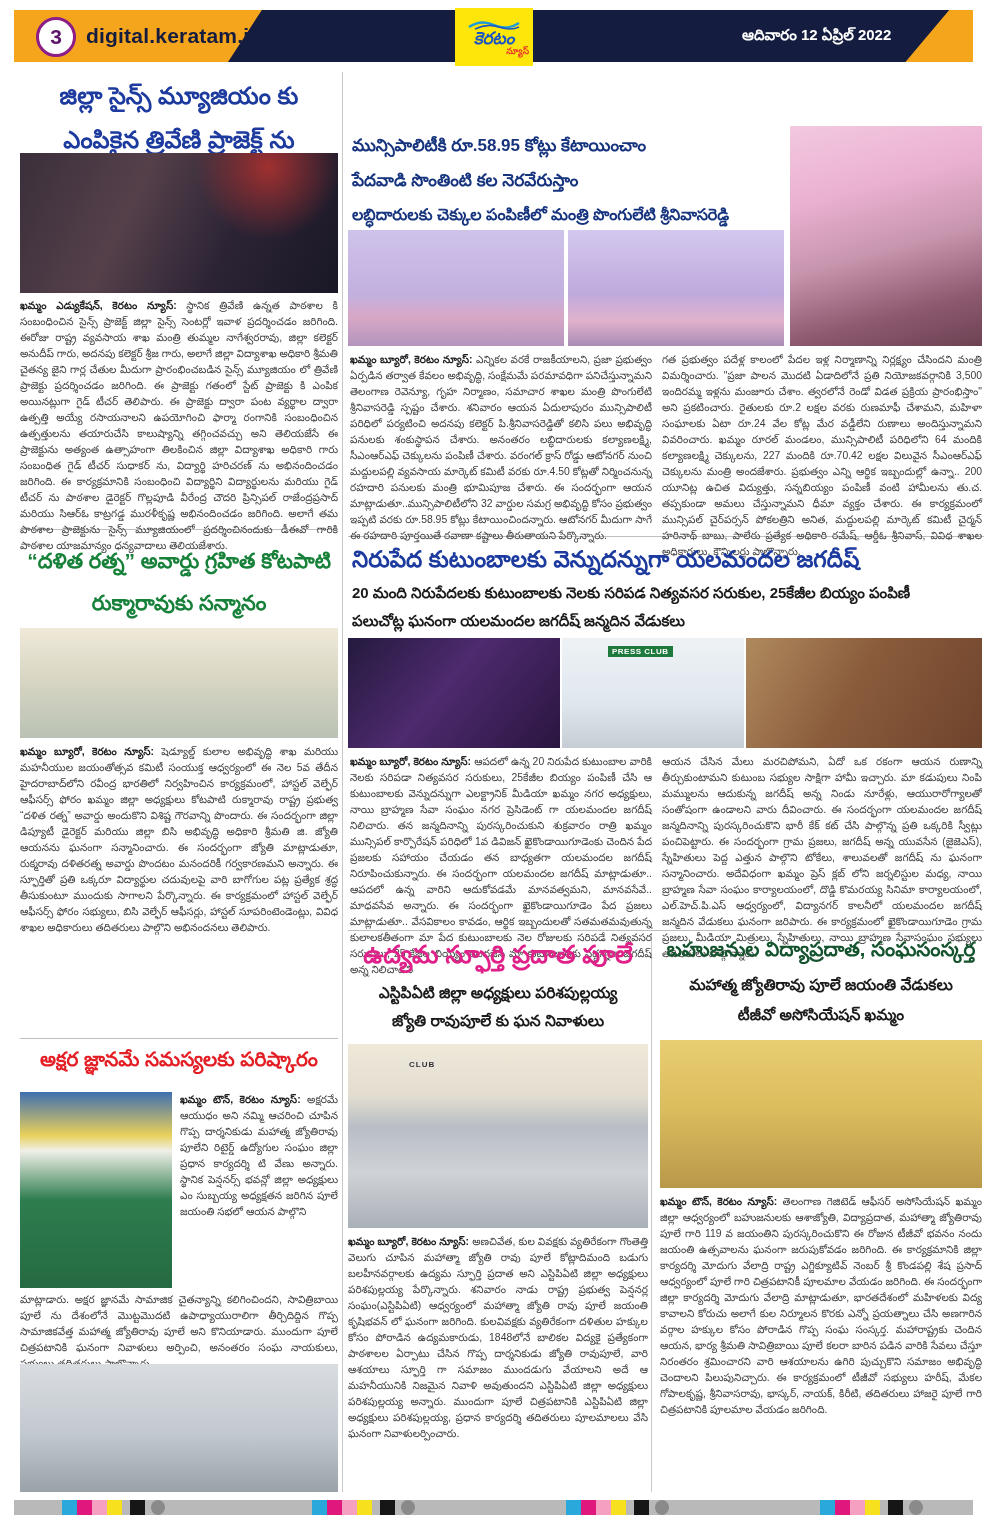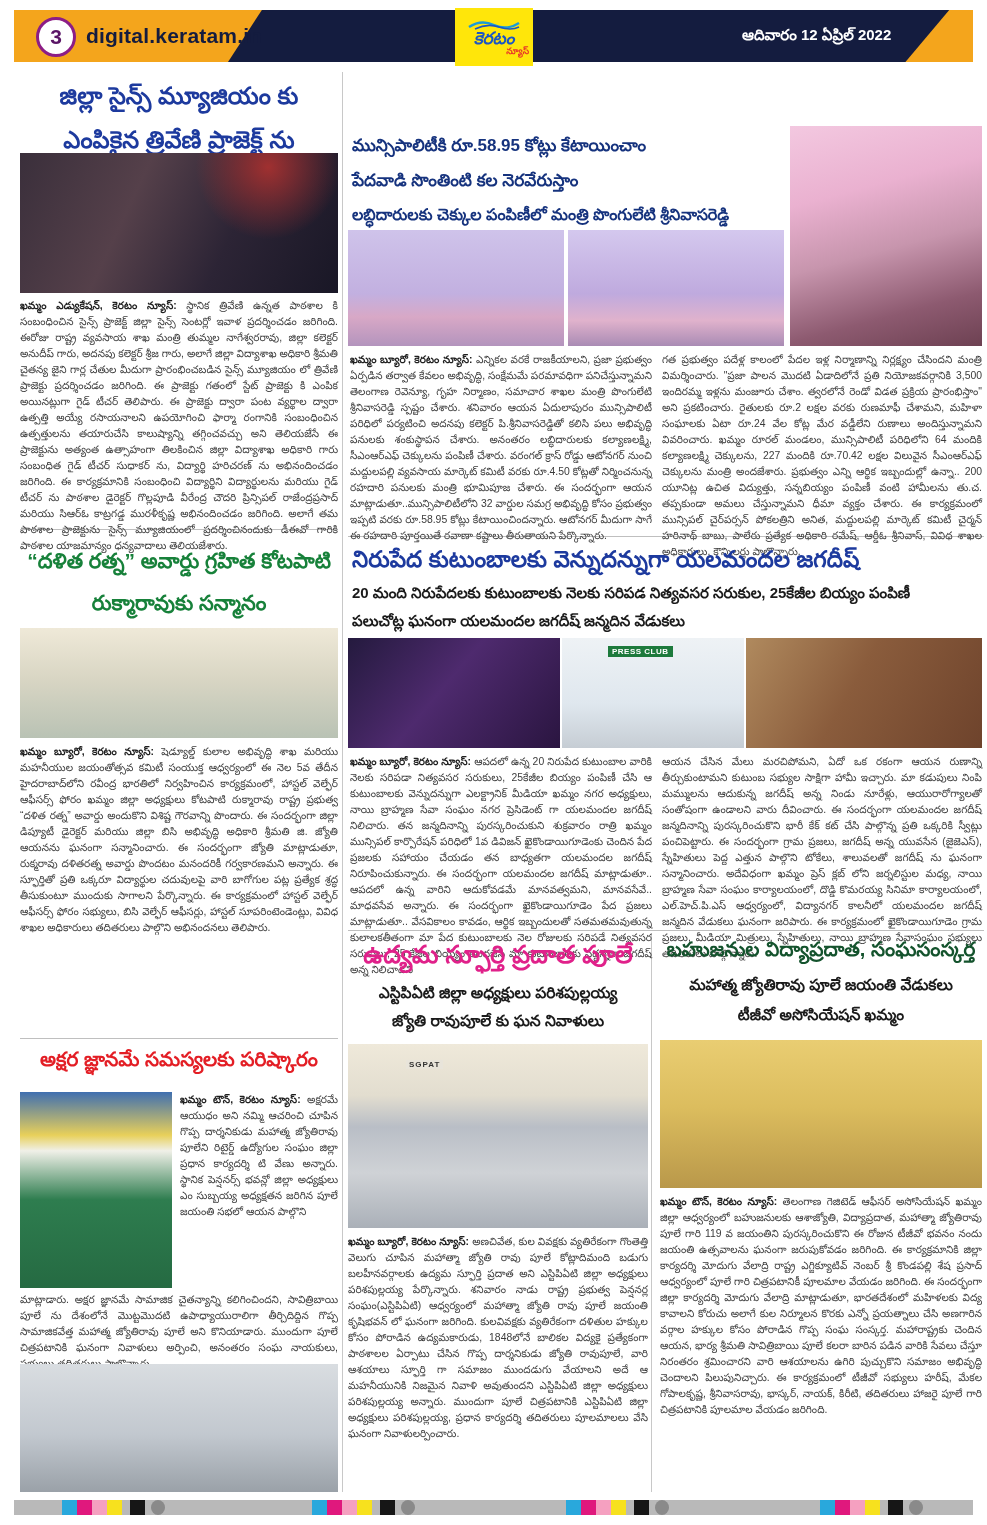--- a/index.html
+++ b/index.html
@@ -137,21 +137,21 @@
   <div class="abs body-text" style="left:350px;top:754px;width:302px;height:172px;">
     <span class="byline">ఖమ్మం బ్యూరో, కెరటం న్యూస్:</span>
     <span>ఆపదలో ఉన్న 20 నిరుపేద కుటుంబాల వారికి నెలకు సరిపడా నిత్యవసర సరుకులు, 25కేజీల బియ్యం పంపిణీ చేసి ఆ కుటుంబాలకు వెన్నుదన్నుగా ఎలక్ట్రానిక్ మీడియా ఖమ్మం నగర అధ్యక్షులు, నాయి బ్రాహ్మణ సేవా సంఘం నగర ప్రెసిడెంట్ గా యలమందల జగదీష్ నిలిచారు. తన జన్మదినాన్ని పురస్కరించుకుని శుక్రవారం రాత్రి ఖమ్మం మున్సిపల్ కార్పొరేషన్ పరిధిలో 1వ డివిజన్ ఖైకొండాయిగూడెంకు చెందిన పేద ప్రజలకు సహాయం చేయడం తన బాధ్యతగా యలమందల జగదీష్ నిరూపించుకున్నారు. ఈ సందర్భంగా యలమందల జగదీష్ మాట్లాడుతూ.. ఆపదలో ఉన్న వారిని ఆదుకోవడమే మానవత్వమని, మానవసేవే.. మాధవసేవ అన్నారు. ఈ సందర్భంగా ఖైకొండాయిగూడెం పేద ప్రజలు మాట్లాడుతూ.. వేసవికాలం కావడం, ఆర్థిక ఇబ్బందులతో సతమతమవుతున్న కులాలకతీతంగా మా పేద కుటుంబాలకు నెల రోజులకు సరిపడే నిత్యవసర సరుకులు, 25 కేజీల బియ్యం అందజేసి మా కుటుంబాలకు పెద్దన్నగా జగదీష్ అన్న నిలిచాడని</span>
   </div>
   <div class="abs body-text" style="left:662px;top:754px;width:320px;height:172px;">ఆయన చేసిన మేలు మరచిపోమని, ఏదో ఒక రకంగా ఆయన రుణాన్ని తీర్చుకుంటామని కుటుంబ సభ్యుల సాక్షిగా హామీ ఇచ్చారు. మా కడుపులు నింపి మమ్ములను ఆదుకున్న జగదీష్ అన్న నిండు నూరేళ్లు, ఆయురారోగ్యాలతో సంతోషంగా ఉండాలని వారు దీవించారు. ఈ సందర్భంగా యలమందల జగదీష్ జన్మదినాన్ని పురస్కరించుకొని భారీ కేక్ కట్ చేసి పాల్గొన్న ప్రతి ఒక్కరికి స్వీట్లు పంచిపెట్టారు. ఈ సందర్భంగా గ్రామ ప్రజలు, జగదీష్ అన్న యువసేన (జైజెఎస్), స్నేహితులు పెద్ద ఎత్తున పాల్గొని టోకేలు, శాలువలతో జగదీష్ ను ఘనంగా సన్మానించారు. అదేవిధంగా ఖమ్మం ప్రెస్ క్లబ్ లోని జర్నలిస్టుల మధ్య, నాయి బ్రాహ్మణ సేవా సంఘం కార్యాలయంలో, దొడ్డి కొమరయ్య సినిమా కార్యాలయంలో, ఎల్.హెచ్.పి.ఎస్ ఆధ్వర్యంలో, విద్యానగర్ కాలనీలో యలమందల జగదీష్ జన్మదిన వేడుకలు ఘనంగా జరిపారు. ఈ కార్యక్రమంలో ఖైకొండాయిగూడెం గ్రామ ప్రజలు, మీడియా మిత్రులు, స్నేహితులు, నాయి బ్రాహ్మణ సేవాసంఘం సభ్యులు తదితరులు పాల్గొన్నారు.</div>
 
   <div class="abs headline hl-magenta" style="left:348px;top:940px;width:300px;font-size:25px;">ఉద్యమ స్ఫూర్తి ప్రదాత పూలే</div>
   <div class="abs subhead-dark" style="left:348px;top:984px;width:300px;font-size:15.5px;text-align:center;">ఎస్టిపిఏటి జిల్లా అధ్యక్షులు పరిశపుల్లయ్య</div>
   <div class="abs subhead-dark" style="left:348px;top:1012px;width:300px;font-size:15.5px;text-align:center;">జ్యోతి రావుపూలే కు ఘన నివాళులు</div>
   <div class="abs photo ph-poole" style="left:348px;top:1044px;width:300px;height:184px;">
-    <span class="photo-label-dark" style="left:58px;top:16px;">SGPAT</span>
+    <span class="photo-label-dark" style="left:58px;top:16px;">CLUB</span>
   </div>
   <div class="abs body-text" style="left:348px;top:1234px;width:300px;height:280px;">
     <span class="byline">ఖమ్మం బ్యూరో, కెరటం న్యూస్:</span>
     <span>అణచివేత, కుల వివక్షకు వ్యతిరేకంగా గొంతెత్తి వెలుగు చూపిన మహాత్మా జ్యోతి రావు పూలే కోట్లాదిమంది బడుగు బలహీనవర్గాలకు ఉద్యమ స్ఫూర్తి ప్రదాత అని ఎస్టిపిఏటి జిల్లా అధ్యక్షులు పరిశపుల్లయ్య పేర్కొన్నారు. శనివారం నాడు రాష్ట్ర ప్రభుత్వ పెన్షనర్ల సంఘం(ఎస్టిపిఏటి) ఆధ్వర్యంలో మహాత్మా జ్యోతి రావు పూలే జయంతి కృషిభవన్ లో ఘనంగా జరిగింది. కులవివక్షకు వ్యతిరేకంగా దళితుల హక్కుల కోసం పోరాడిన ఉద్యమకారుడు, 1848లోనే బాలికల విద్యకై ప్రత్యేకంగా పాఠశాలల ఏర్పాటు చేసిన గొప్ప దార్శనికుడు జ్యోతి రావుపూలే, వారి ఆశయాలు స్ఫూర్తి గా సమాజం ముందడుగు వేయాలని అదే ఆ మహనీయునికి నిజమైన నివాళి అవుతుందని ఎస్టిపిఏటి జిల్లా అధ్యక్షులు పరిశపుల్లయ్య అన్నారు. ముందుగా పూలే చిత్రపటానికి ఎస్టిపిఏటి జిల్లా అధ్యక్షులు పరిశపుల్లయ్య, ప్రధాన కార్యదర్శి తదితరులు పూలమాలలు వేసి ఘనంగా నివాళులర్పించారు.</span>
   </div>
 
   <div class="abs headline hl-royal" style="left:658px;top:938px;width:326px;font-size:20px;">బహుజనుల విద్యాప్రదాత, సంఘసంస్కర్త</div>
   <div class="abs subhead-dark" style="left:658px;top:976px;width:326px;font-size:15.5px;text-align:center;font-weight:600;">మహాత్మ జ్యోతిరావు పూలే జయంతి వేడుకలు</div>
   <div class="abs subhead-dark" style="left:658px;top:1006px;width:326px;font-size:15.5px;text-align:center;font-weight:600;">టీజీవో అసోసియేషన్ ఖమ్మం</div>
   <div class="abs photo ph-tgo" style="left:660px;top:1040px;width:322px;height:148px;"></div>

